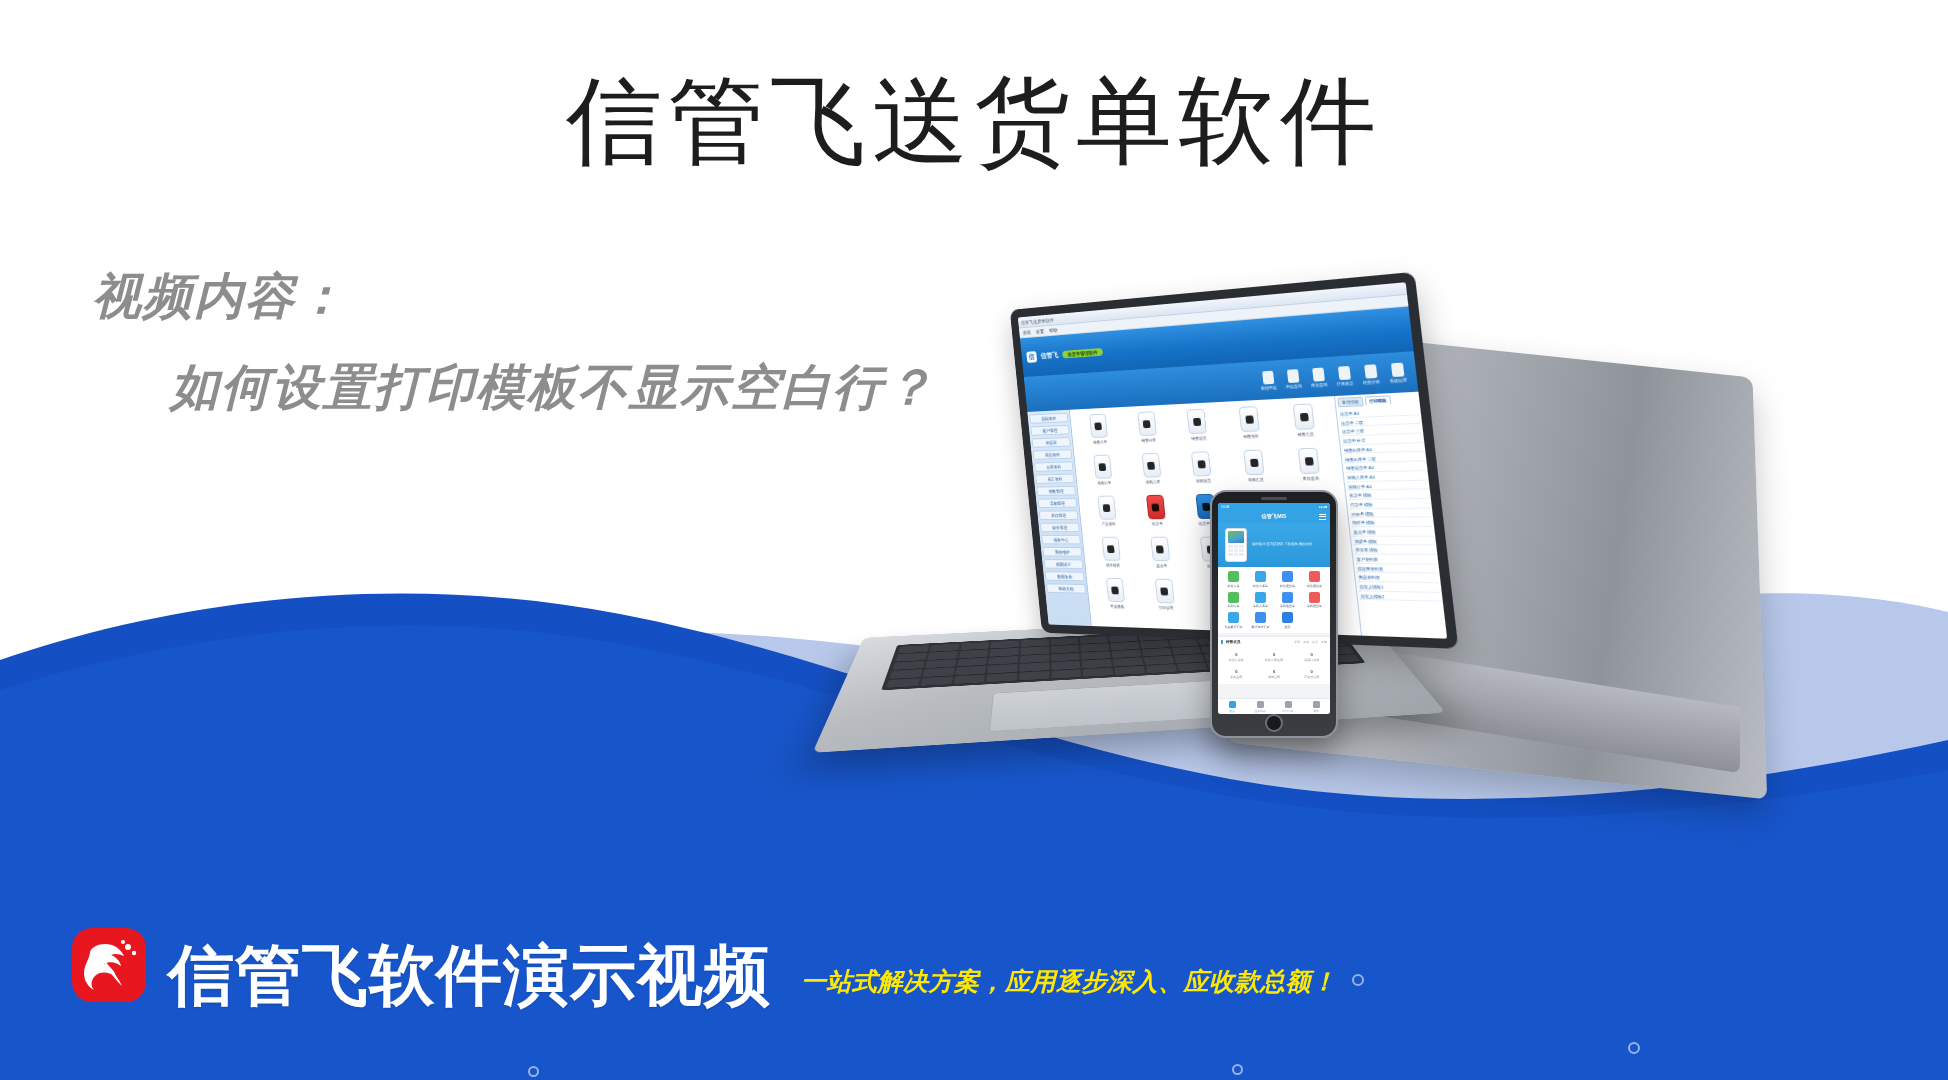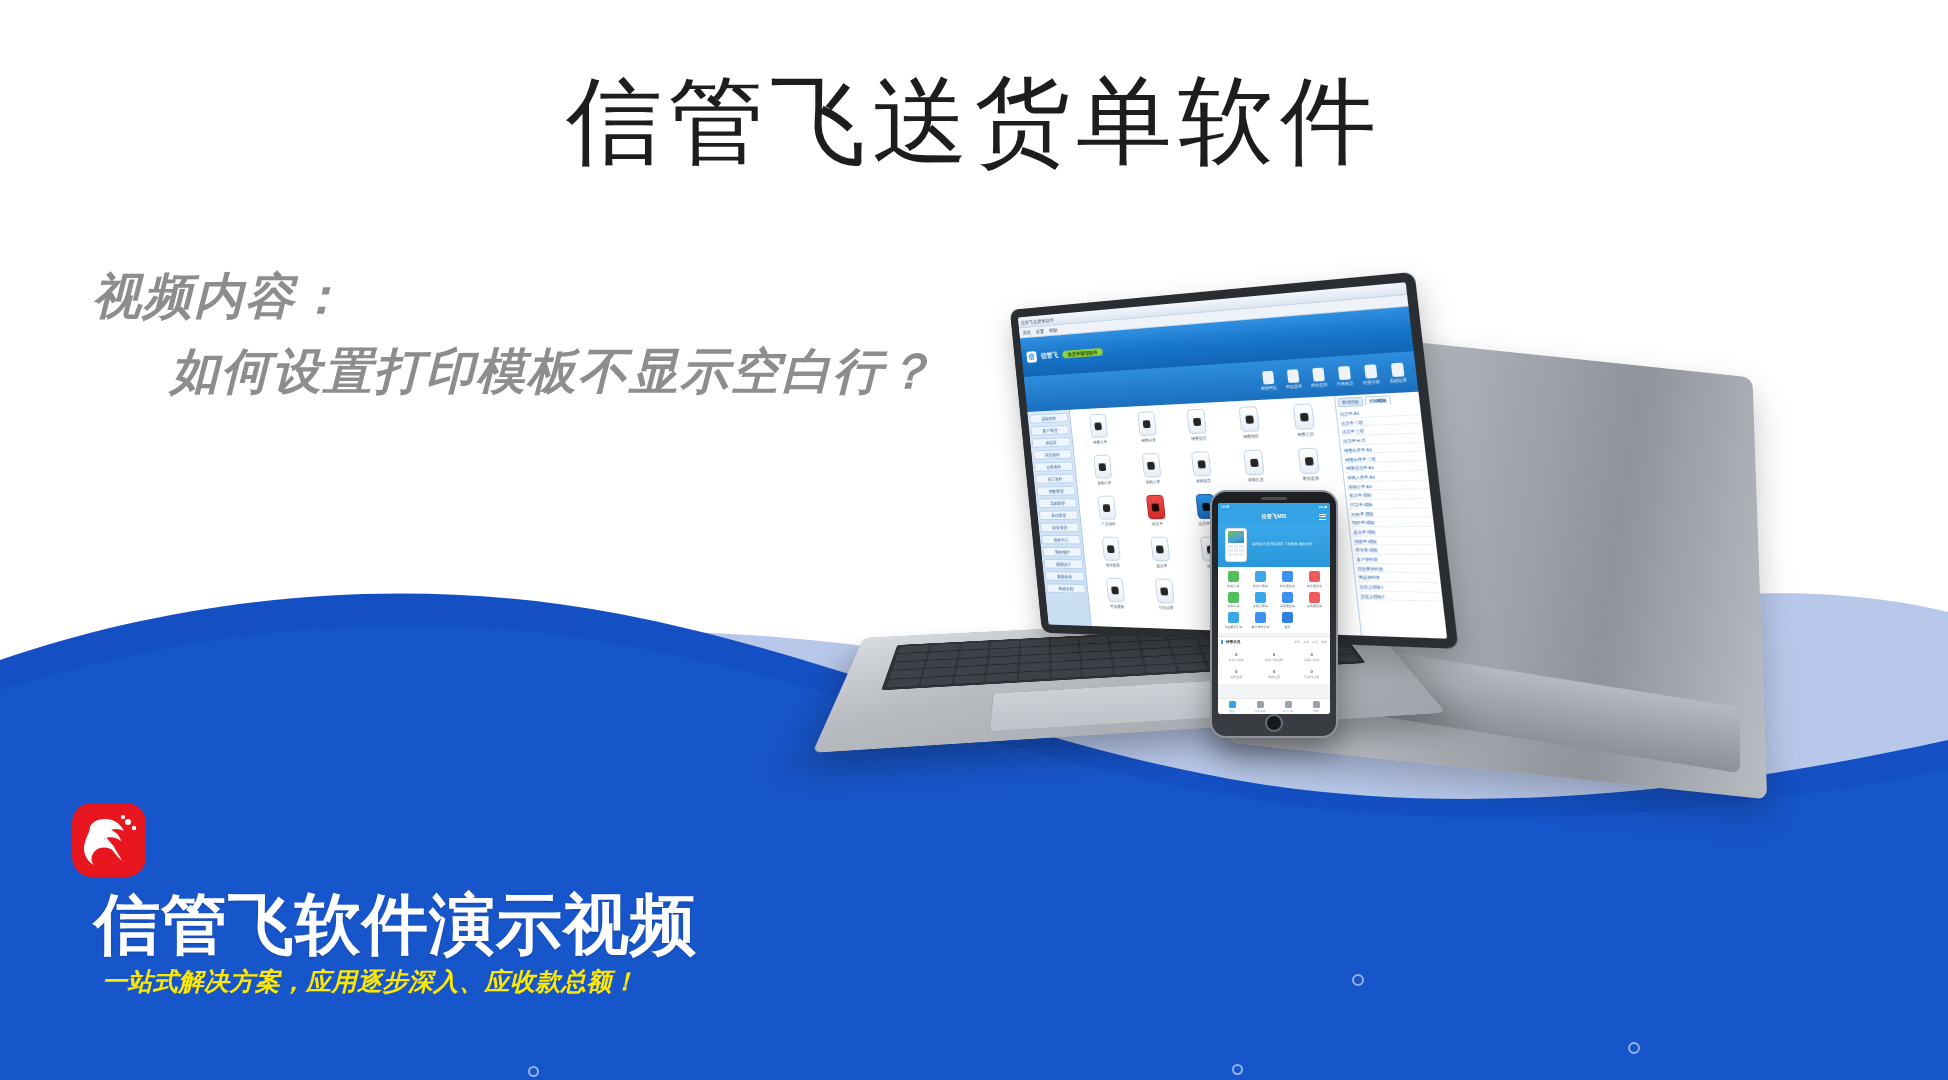--- a/index.html
+++ b/index.html
@@ -49,31 +49,31 @@
     left: 92px;
     top: 272px;
     color: #8d8d8d;
     font-style: italic;
     font-weight: 700;
     font-size: 49px;
     line-height: 1.0;
     letter-spacing: 2px;
     white-space: nowrap;
   }
-  .subtitle-line1 { margin: 0 0 26px 0; }
+  .subtitle-line1 { margin: 0 0 42px 0; }
   .subtitle-line2 { margin: 16px 0 0 78px; text-align: center; }
 
   
   .brand-row {
     position: absolute;
     left: 72px;
     bottom: 72px;
     display: flex;
-    gap: 8px;
-    flex-direction: column;
+    align-items: flex-end;
+    gap: 0;
   }
   .brand-logo {
     width: 74px;
     height: 74px;
     border-radius: 20px;
     background: #e8171f;
     position: relative;
     flex: 0 0 auto;
     margin-bottom: 6px;
   }

